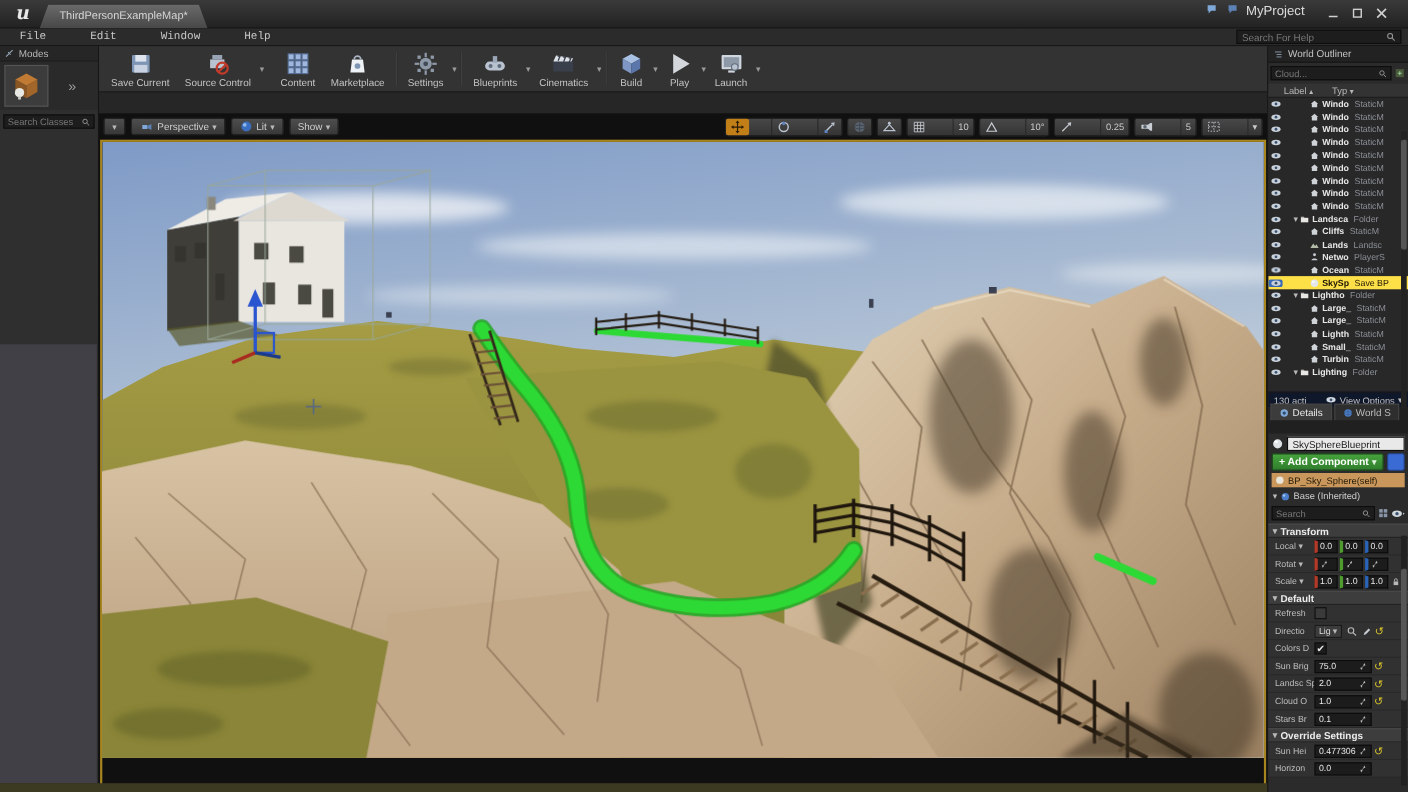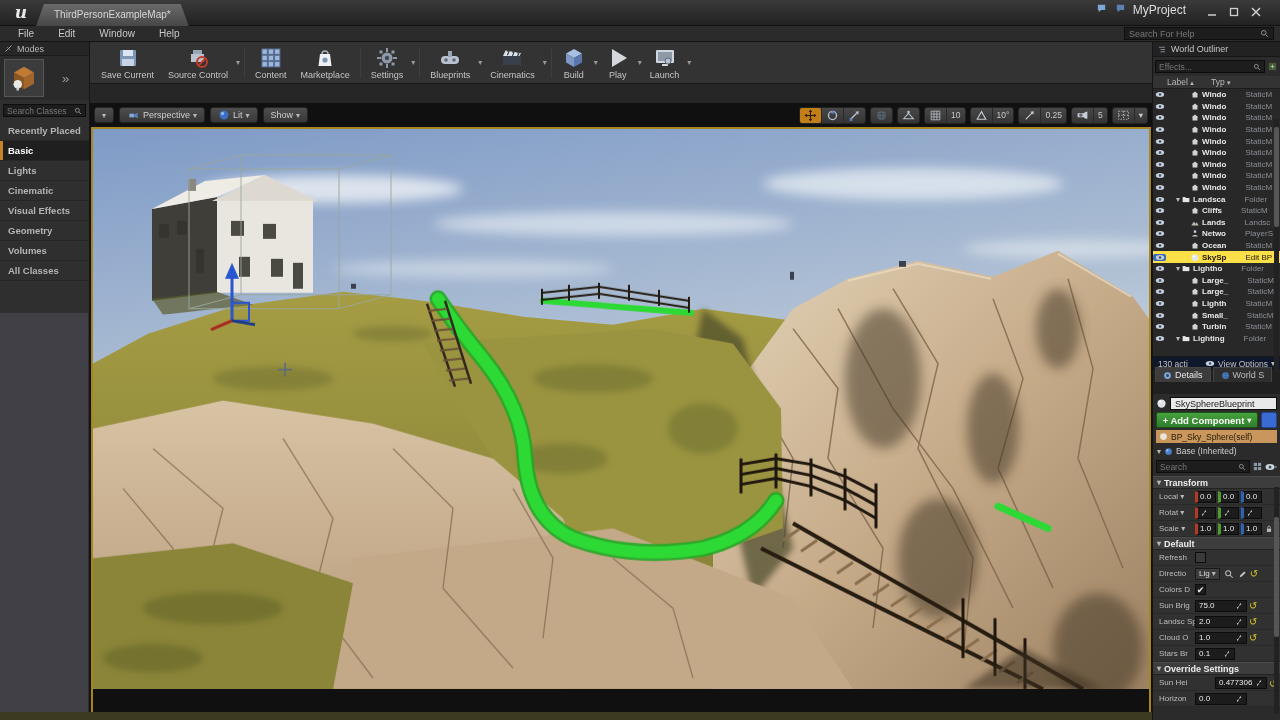--- a/index.html
+++ b/index.html
@@ -13,21 +13,21 @@
   #titlebar { left:0; top:0; width:1280px; height:26px; background:linear-gradient(#3a3a3a,#222); border-bottom:1px solid #111; }
   #ue-logo { left:6px; top:2px; width:30px; height:22px; color:#e8e8e8; font-family:"DejaVu Serif",serif; font-style:italic; font-weight:bold; font-size:17px; text-align:center; }
   #map-tab { left:36px; top:4px; height:22px; padding:0 18px; background:linear-gradient(#6a6a6a,#474747); color:#d6d6d6; font-size:10px; line-height:22px; clip-path:polygon(8px 0, calc(100% - 8px) 0, 100% 100%, 0 100%); }
   #proj-zone { right:94px; top:3px; height:20px; display:flex; gap:6px; }
   #project-name { color:#dcdcdc; font-size:12px; }
   .winbtn { width:20px; height:16px; display:flex; align-items:center; justify-content:center; }
   #winbtns { right:14px; top:4px; display:flex; gap:2px; }
 
   
   #menubar { left:0; top:26px; width:1280px; height:16px; background:#2b2b2b; border-bottom:1px solid #141414; display:flex; align-items:center; }
-  #menu-items { display:flex; gap:4px; padding-left:8px; }
+  #menu-items { display:flex; gap:20px; padding-left:8px;font-family:Liberation Mono, monospace; }
   #menu-items span { color:#c8c8c8; font-size:10px; padding:1px 10px; }
   #help-search { position:absolute; right:6px; top:1px; width:150px; height:13px; background:#1d1d1d; border:1px solid #0e0e0e; color:#777; font-size:9px; display:flex; align-items:center; padding:0 4px; justify-content:space-between; }
 
   
   #modes-panel { left:0; top:42px; width:90px; height:670px; background:#2f2f2f; border-right:1px solid #151515; }
   #modes-header { height:14px; background:#262626; color:#b8b8b8; font-size:9px; display:flex; align-items:center; gap:4px; padding:0 4px; border-bottom:1px solid #1a1a1a;}
   #modes-toolbar { height:44px; display:flex; align-items:center; padding:2px 4px; gap:4px; background:#2a2a2a; }
   #mode-active { width:40px; height:38px; background:#3c3c3c; border:1px solid #555; display:flex; align-items:center; justify-content:center; }
   #mode-expand { color:#9a9a9a; font-size:13px; margin-left:14px; }
   #modes-search { margin:4px 3px; height:13px; background:#1d1d1d; border:1px solid #0e0e0e; color:#777; font-size:8.5px; display:flex; align-items:center; justify-content:space-between; padding:0 3px; }
@@ -46,40 +46,40 @@
   
   #vp-tabstrip { left:90px; top:84px; width:1062px; height:19px; background:#1f1f1f; display:flex; align-items:flex-end; }
   #vp-tab { margin-left:4px; height:17px; background:linear-gradient(#4a4a4a,#353535); color:#c8c8c8; font-size:9px; display:flex; align-items:center; gap:4px; padding:0 10px; border:1px solid #555; border-bottom:none; }
   #vp-area { left:90px; top:103px; width:1062px; height:613px; background:#101010; }
   #vp-controls { height:24px; display:flex; align-items:center; padding:0 4px; justify-content:space-between; }
   .vpc-left { display:flex; gap:5px; align-items:center; }
   .vpc-btn { height:16px; background:linear-gradient(#4e4e4e,#383838); border:1px solid #242424; border-radius:3px; color:#cfcfcf; font-size:9px; display:flex; align-items:center; gap:3px; padding:0 7px; }
   .vpc-right { display:flex; gap:4px; align-items:center; }
   .vpg { display:flex; background:linear-gradient(#484848,#343434); border:1px solid #232323; border-radius:3px; height:17px; align-items:center; }
   .vpg > div { display:flex; align-items:center; justify-content:center; padding:0 4px; height:100%; color:#c9c9c9; font-size:8.5px; }
-  .vpg > div + div { border-left:1px solid #2a2a2a; }
+  .vpg > div + div { border-left:1px solid #2a2a2a;margin-left:20px; }
   .vpg .active { background:#c27e17; border-radius:2px; }
   .vpg svg { width:13px; height:13px; }
   #vp-border { position:absolute; left:1px; right:1px; top:24px; bottom:1px; border:2px solid #a8861f; }
   #scene { position:absolute; left:0; top:0; width:100%; height:calc(100% - 24px); display:block; }
   #vp-status { position:absolute; left:0; right:0; bottom:0; height:24px; background:#0a0a0a; color:#9a9a9a; font-size:9.5px; display:flex; align-items:center; justify-content:center; }
 
   
   #right-col { left:1152px; top:42px; width:128px; height:678px; background:#2b2b2b; border-left:1px solid #151515; }
   .pane-tab { height:15px; background:#222; display:flex; align-items:center; gap:4px; color:#c4c4c4; font-size:9px; padding:0 4px; border-bottom:1px solid #161616;}
   .srch { height:13px; background:#1d1d1d; border:1px solid #0d0d0d; display:flex; align-items:center; justify-content:space-between; color:#777; font-size:8.5px; padding:0 3px; }
   #outliner-search-row { display:flex; gap:2px; margin:3px 2px; align-items:center;}
   #outliner-cols { height:13px; display:flex; color:#b8b8b8; font-size:8.5px; background:#333; border-bottom:1px solid #1c1c1c; align-items:center; }
   #outliner-rows { height:267px; overflow:hidden; background:#282828; }
   .o-row { height:11.6px; display:flex; align-items:center; font-size:8px; color:#fff; }
   .o-row .eye { width:13px; display:flex; justify-content:center; }
   .o-row .eye svg { width:10px; height:7px; }
   .o-row .oic { width:10px; height:9px; margin-right:2px; }
   .o-row .lbl { font-weight:bold; color:#e6e6e6; white-space:nowrap; }
-  .o-row .typ { color:#8a8f96; margin-left:19px; white-space:nowrap; }
+  .o-row .typ { color:#8a8f96; margin-left:5px; white-space:nowrap; }
   .o-row.sel { background:#fde047; }
   .o-row.sel .lbl, .o-row.sel .typ { color:#1d1505; }
   #outliner-footer { height:14px; display:flex; align-items:center; justify-content:space-between; padding:0 5px; color:#c0c0c0; font-size:8.5px; background:#0f172a; border-top:1px solid #191919;}
   #outliner-sb { position:absolute; right:1px; top:77px; width:5px; height:253px; background:#222; }
   #outliner-sb div { width:5px; height:100px; background:#565656; border-radius:2px; }
 
   #details-tabs { display:flex; height:17px; background:#202020; align-items:flex-end; gap:2px; padding:12px 2px; }
   .d-tab { height:15px; display:flex; align-items:center; gap:3px; font-size:9px; color:#bdbdbd; padding:0 7px; background:#2e2e2e; border:1px solid #444; border-bottom:none; }
   .d-tab.on { background:#3c3c3c; color:#e8e8e8; }
   #actor-name-row { display:flex; align-items:center; gap:3px; margin:3px 3px 2px; }
@@ -179,30 +179,20 @@
       </div>
       <div id="mode-expand">»</div>
     </div>
     <div id="modes-search">
       <span>Search Classes</span>
       <svg width="8" height="8" viewBox="0 0 24 24">
           <circle cx="10" cy="10" r="6" fill="none" stroke="#999" stroke-width="2.5"></circle>
           <line x1="14.5" y1="14.5" x2="21" y2="21" stroke="#999" stroke-width="2.5"></line>
         </svg>
     </div>
-    <div id="modes-list">
-        <div class="mode-item">Recently Placed</div>
-        <div class="mode-item sel">Basic</div>
-        <div class="mode-item">Lights</div>
-        <div class="mode-item">Cinematic</div>
-        <div class="mode-item">Visual Effects</div>
-        <div class="mode-item">Geometry</div>
-        <div class="mode-item">Volumes</div>
-        <div class="mode-item">All Classes</div>
-      </div>
     <div id="modes-rest" class="textured"></div>
   </div>
 
   <div class="abs textured" id="main-toolbar">
       <div class="tb-btn">
         <svg width="24" height="24" viewBox="0 0 24 24">
           <rect x="4" y="4" width="16" height="16" rx="1" fill="#7f95b5"></rect>
           <rect x="7" y="4" width="10" height="6" fill="#dde4ee"></rect>
           <rect x="6" y="13" width="12" height="7" fill="#c8d2e2"></rect>
         </svg>
@@ -666,21 +656,21 @@
           <g stroke="#9ab" stroke-width="2">
             <line x1="4" y1="6" x2="20" y2="6"></line>
             <line x1="8" y1="12" x2="20" y2="12"></line>
             <line x1="8" y1="18" x2="20" y2="18"></line>
           </g>
         </svg>
       <span>World Outliner</span>
     </div>
     <div id="outliner-search-row">
       <div class="srch" style="flex:1">
-        <span>Effects...</span>
+        <span>Cloud...</span>
         <svg width="8" height="8" viewBox="0 0 24 24">
             <circle cx="10" cy="10" r="6" fill="none" stroke="#999" stroke-width="2.5"></circle>
             <line x1="14.5" y1="14.5" x2="21" y2="21" stroke="#999" stroke-width="2.5"></line>
           </svg>
       </div>
       <svg width="11" height="11" viewBox="0 0 24 24">
           <rect x="4" y="4" width="16" height="16" fill="#4a5a3a"></rect>
           <path d="M12 8v8M8 12h8" stroke="#9c9" stroke-width="2"></path>
         </svg>
     </div>
@@ -924,21 +914,21 @@
             </svg>
           </div>
           <span style="width: 24px;"></span>
           <span class="oic">
             <svg width="10" height="9" viewBox="0 0 24 24">
               <circle cx="12" cy="12" r="9" fill="#e4e7ea"></circle>
               <ellipse cx="9" cy="8.5" rx="3.5" ry="2.5" fill="#fff"></ellipse>
             </svg>
           </span>
           <span class="lbl">SkySp</span>
-          <span class="typ">Edit BP</span>
+          <span class="typ">Save BP</span>
         </div>
         <div class="o-row">
           <div class="eye">
             <svg width="10" height="7" viewBox="0 0 24 16">
               <ellipse cx="12" cy="8" rx="10" ry="6" fill="#c8d0da"></ellipse>
               <circle cx="12" cy="8" r="3" fill="#39506e"></circle>
             </svg>
           </div>
           <span style="width: 10px;"></span>
           <span class="caret" style="margin-right: 1px;">▾</span>
@@ -1280,37 +1270,37 @@
                 <path d="M17 2.5l1.5 7-6-1.5z" fill="#bdbdbd"></path>
                 <path d="M7 21.5l-1.5-7 6 1.5z" fill="#bdbdbd"></path>
               </svg>
             </div>
             <span class="reset">↺</span>
           </div>
         </div>
         <div class="p-row">
           <div class="plbl">Stars Br</div>
           <div style="display: flex; align-items: center; flex: 1 1 0%;">
-            <div class="valbox" style="width: 40px;">
+            <div class="valbox" style="width: 52px;">
               <span>0.1</span>
               <svg width="8" height="8" viewBox="0 0 24 24">
                 <path d="M7 17L17 7" stroke="#bdbdbd" stroke-width="1.8"></path>
                 <path d="M17 2.5l1.5 7-6-1.5z" fill="#bdbdbd"></path>
                 <path d="M7 21.5l-1.5-7 6 1.5z" fill="#bdbdbd"></path>
               </svg>
             </div>
           </div>
         </div>
         <div class="sec-h">
           <span class="caret">▾</span>
           <span>Override Settings</span>
         </div>
         <div class="p-row">
           <div class="plbl">Sun Hei</div>
-          <div style="display: flex; align-items: flex-end; flex: 1 1 0%; margin-left: 20px;">
+          <div style="display: flex; align-items: flex-end; flex: 1 1 0%;">
             <div class="valbox" style="width: 52px;">
               <span>0.477306</span>
               <svg width="8" height="8" viewBox="0 0 24 24">
                 <path d="M7 17L17 7" stroke="#bdbdbd" stroke-width="1.8"></path>
                 <path d="M17 2.5l1.5 7-6-1.5z" fill="#bdbdbd"></path>
                 <path d="M7 21.5l-1.5-7 6 1.5z" fill="#bdbdbd"></path>
               </svg>
             </div>
             <span class="reset">↺</span>
           </div>

